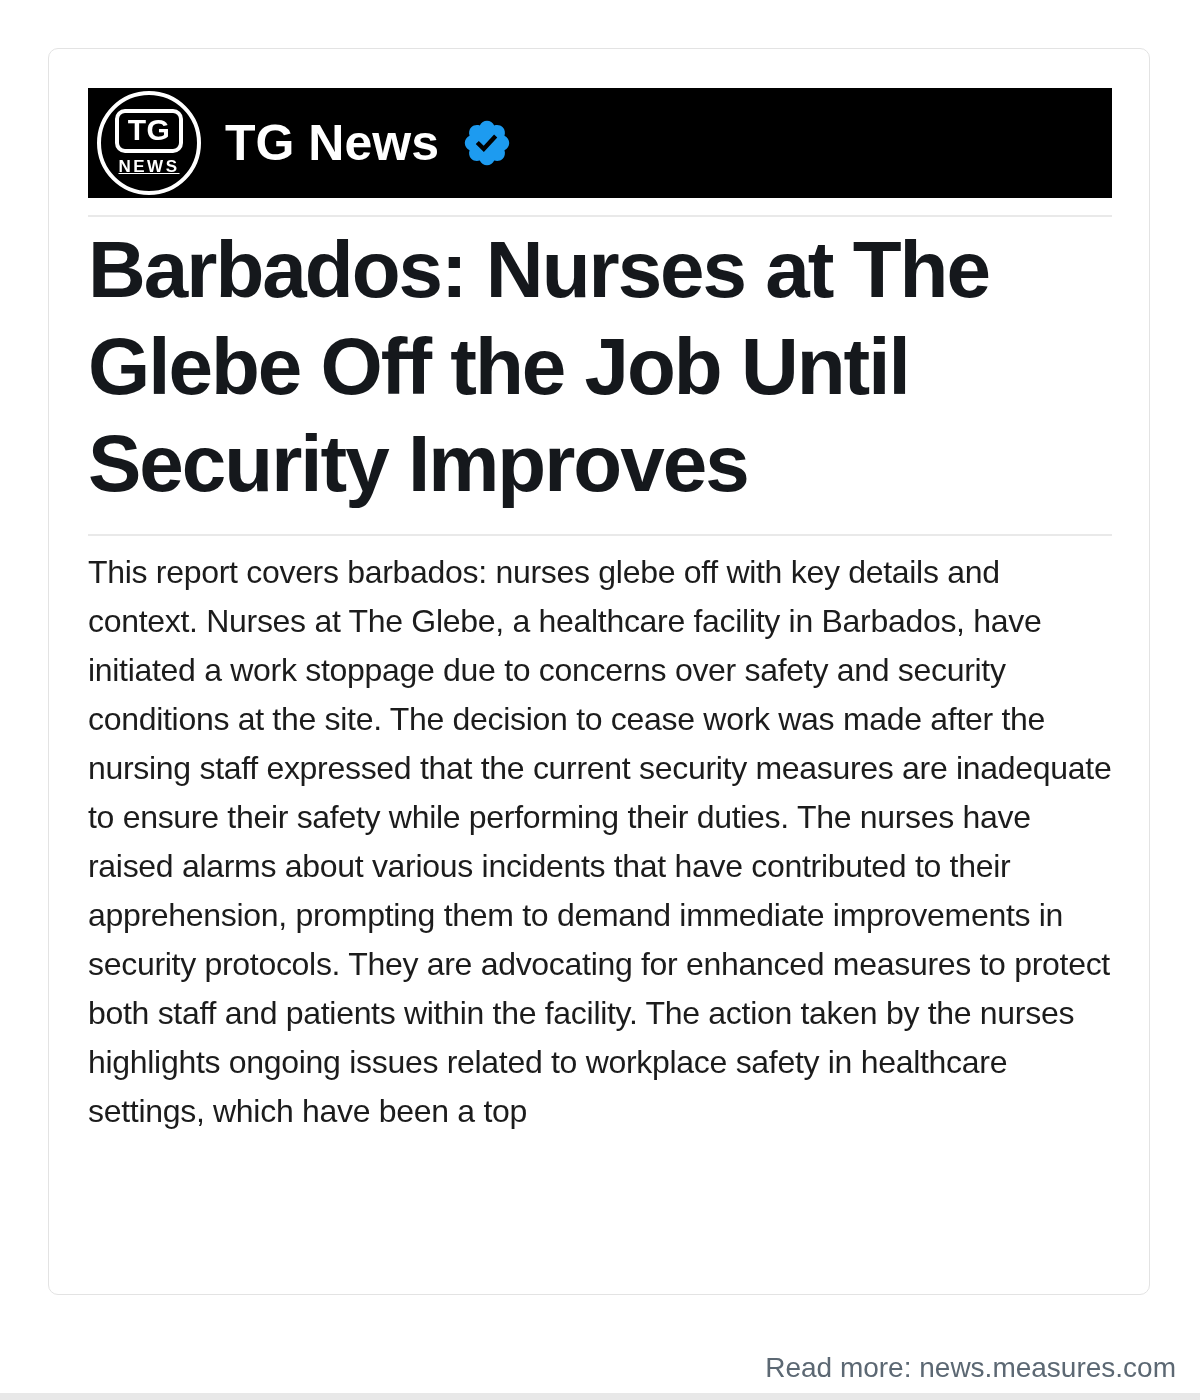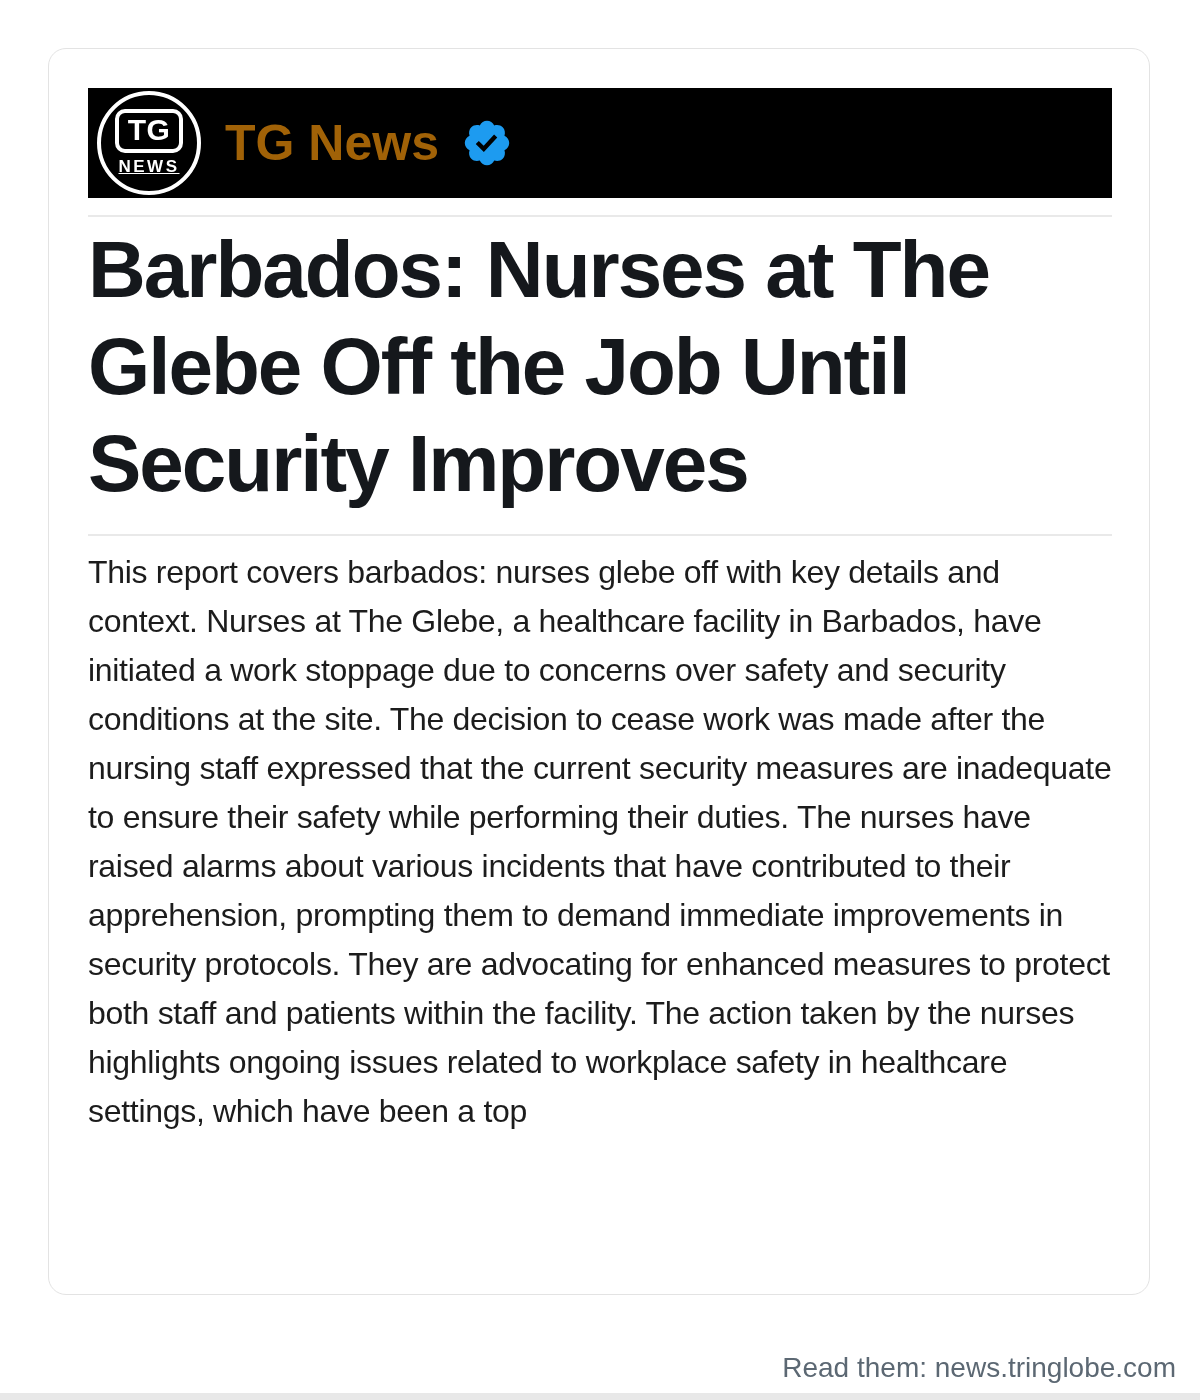--- a/index.html
+++ b/index.html
@@ -16,21 +16,21 @@
   }
   .card {
     position: absolute;
     left: 48px;
     top: 48px;
     width: 1102px;
     height: 1247px;
     box-sizing: border-box;
     background: #ffffff;
     border: 1px solid #e3e3e3;
-    border-radius: 18px;
+    border-radius: 10px;
     padding: 39px 37px 0 39px;
   }
   .masthead {
     height: 110px;
     background: #000000;
     display: flex;
     align-items: center;
     gap: 24px;
     padding-left: 9px;
     box-sizing: border-box;
@@ -65,21 +65,21 @@
     font-size: 17px;
     letter-spacing: 2.5px;
     text-decoration: underline;
   }
   .brand-row {
     display: flex;
     align-items: center;
     gap: 22px;
   }
   .brand-name {
-    color: #a16207;
+    color: #ffffff;
     font-weight: 700;
     font-size: 50px;
     letter-spacing: 0px;
   }
   .verified-badge {
     width: 52px;
     height: 52px;
     display: block;
   }
   .divider {
@@ -143,15 +143,15 @@
   <hr class="divider divider-top">
 
   <h1 class="headline">Barbados: Nurses at The Glebe Off the Job Until Security Improves</h1>
 
   <hr class="divider divider-mid">
 
   <p class="body-text">This report covers barbados: nurses glebe off with key details and context. Nurses at The Glebe, a healthcare facility in Barbados, have initiated a work stoppage due to concerns over safety and security conditions at the site. The decision to cease work was made after the nursing staff expressed that the current security measures are inadequate to ensure their safety while performing their duties. The nurses have raised alarms about various incidents that have contributed to their apprehension, prompting them to demand immediate improvements in security protocols. They are advocating for enhanced measures to protect both staff and patients within the facility. The action taken by the nurses highlights ongoing issues related to workplace safety in healthcare settings, which have been a top</p>
 
 </div>
 
-<a href="#" class="read-more">Read them: news.tringlobe.com</a>
+<a href="#" class="read-more">Read more: news.measures.com</a>
 
 <div class="bottom-strip"></div>
 
 </body></html>

